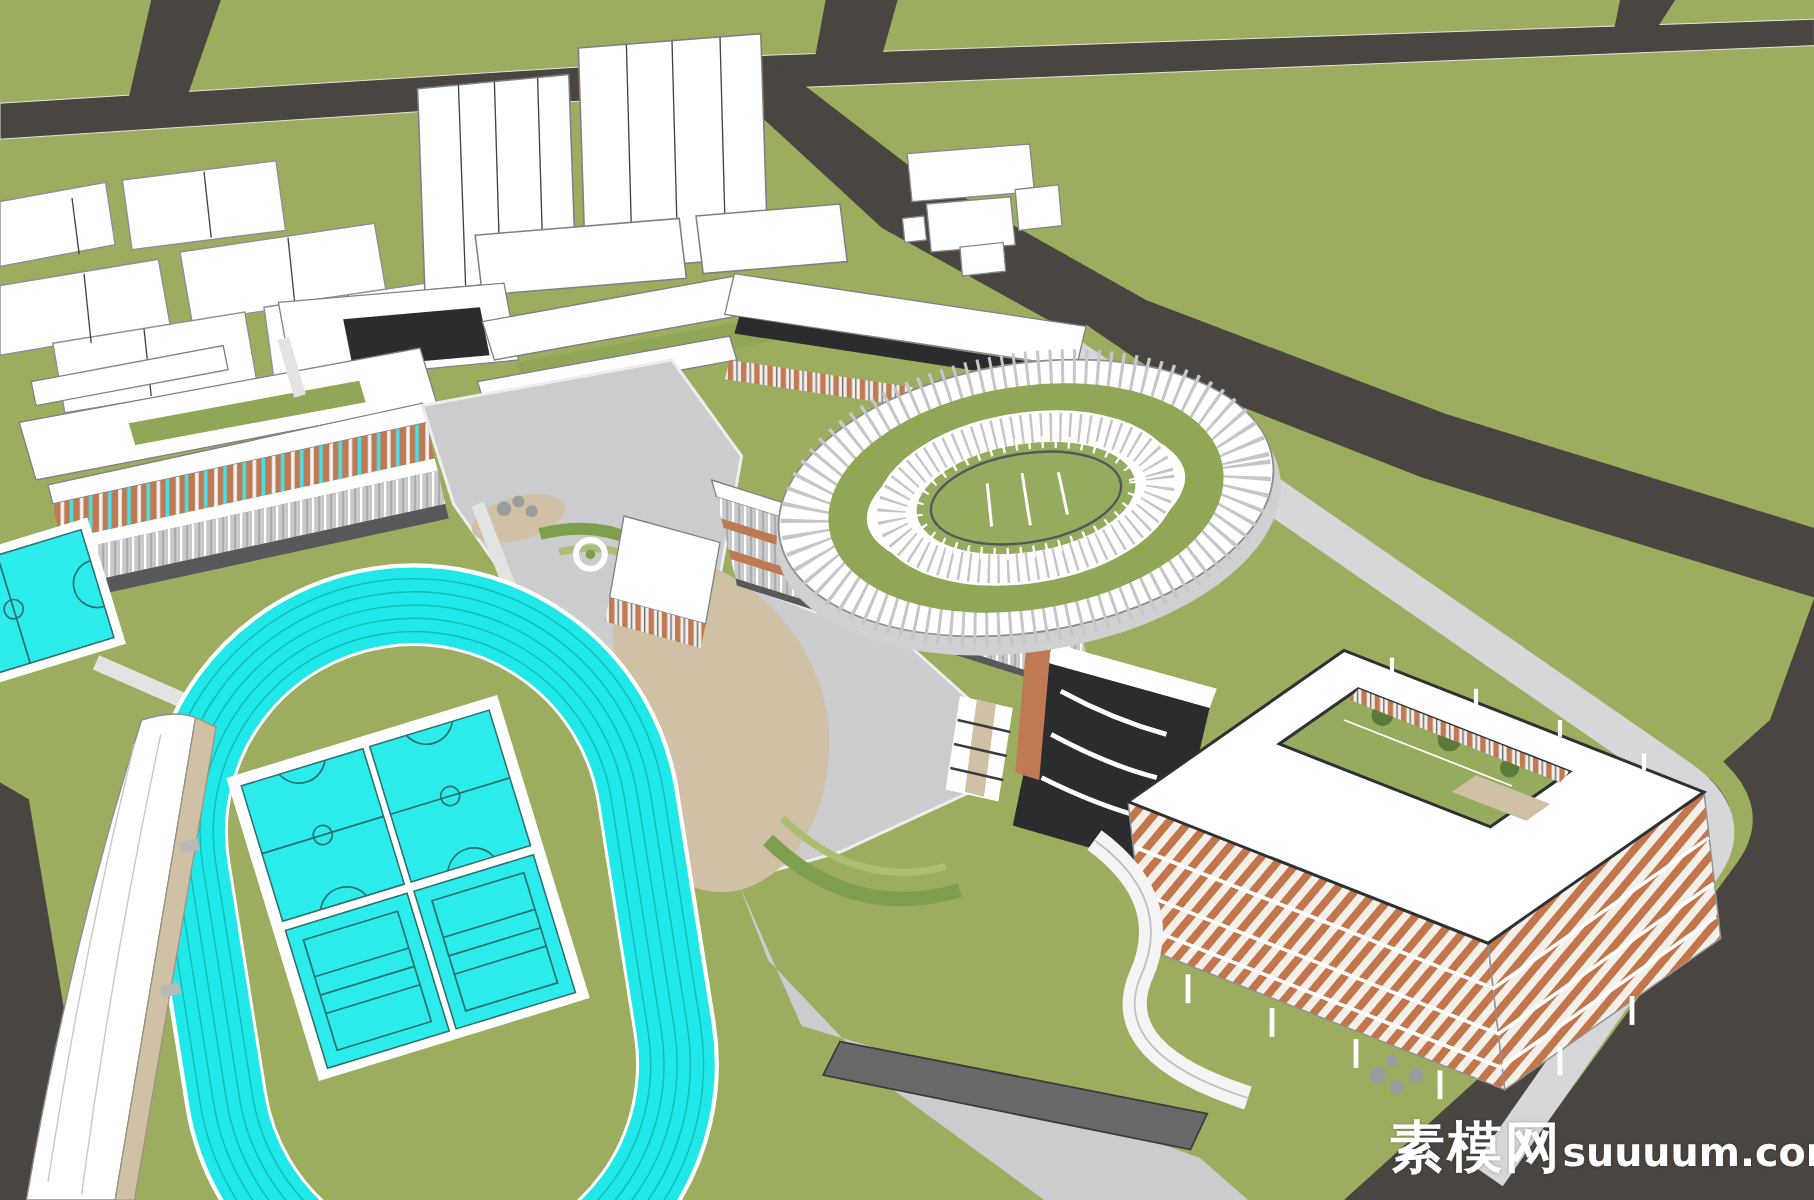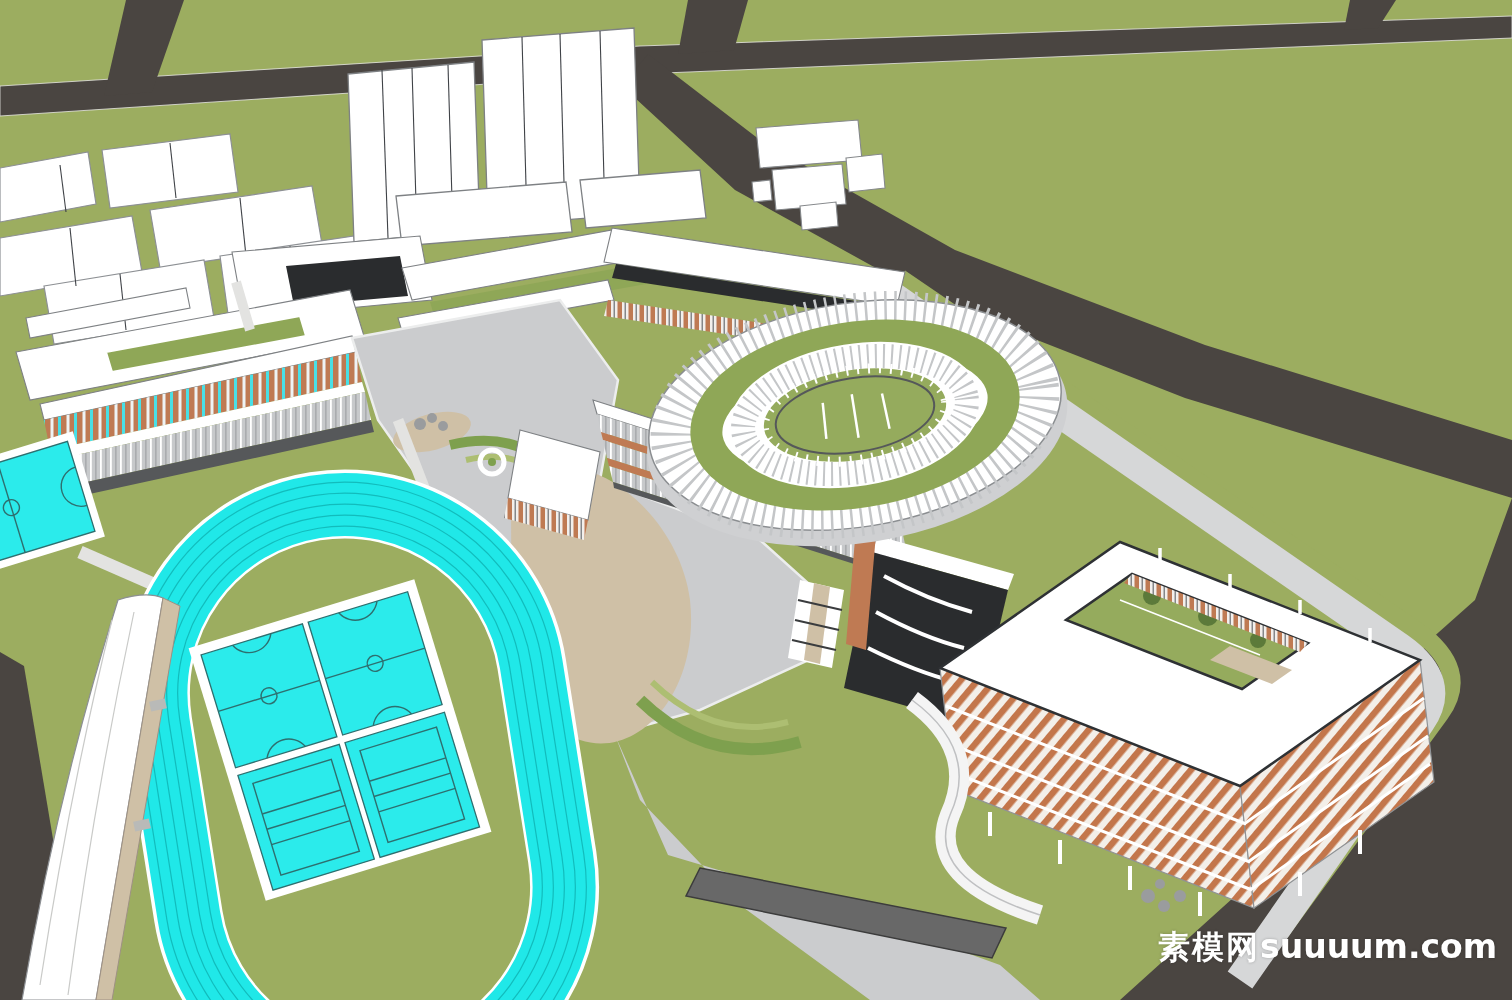--- a/index.html
+++ b/index.html
@@ -16,21 +16,21 @@
   .plaza{fill:var(--c-plaza)}
   .tan{fill:var(--c-tan)}
   .terra{fill:var(--c-terracotta)}
   .darkface{fill:var(--c-shadow_dark)}
   .ln{stroke:var(--c-line_dark);stroke-width:1.1;fill:none}
   .bld{stroke:#7e8184;stroke-width:1.1}
   .courtln{stroke:var(--c-court_line);stroke-width:1.4;fill:none}
   #watermark{position:absolute;left:1158px;top:926px;color:var(--c-white);
              white-space:nowrap;display:flex;align-items:baseline;
              text-shadow:0 0 3px rgba(0,0,0,.25);}
-  #watermark .cn{font-size:32px;font-weight:bold;letter-spacing:2px;}
+  #watermark .cn{font-size:46px;font-weight:bold;letter-spacing:2px;}
   #watermark .en{font-size:33px;font-weight:bold;}
 </style>
 </head>
 <body>
 
 <div id="stage">
 <svg viewBox="0 0 1512 1000" width="1512" height="1000">
   <defs>
     <pattern id="fins" width="16" height="14" patternUnits="userSpaceOnUse">
       <rect width="16" height="14" fill="#bf7a53"></rect>

